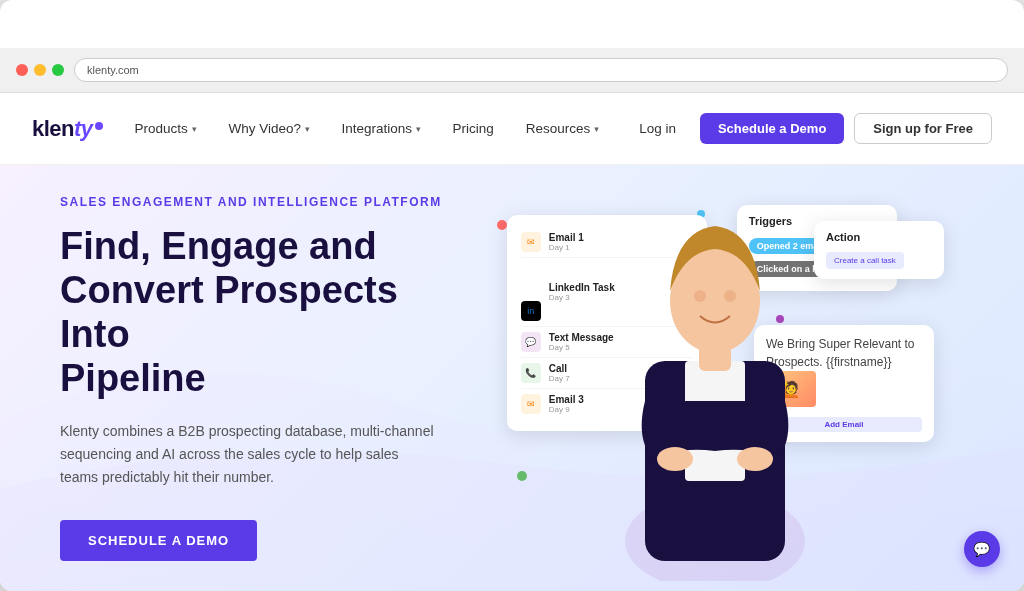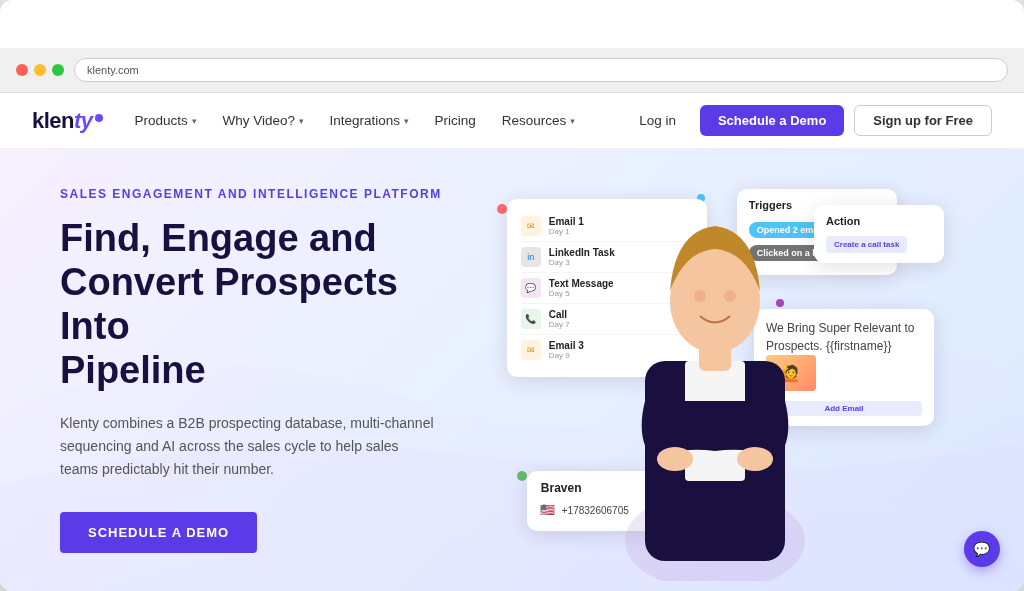--- a/index.html
+++ b/index.html
@@ -55,21 +55,21 @@
       display: flex;
       flex-direction: column;
       background: linear-gradient(135deg, #f8f0ff 0%, #e8f0ff 50%, #dce8ff 100%);
     }
     
     .navbar {
       background: #fff;
       display: flex;
       align-items: center;
       padding: 0 32px;
-      height: 56px;
+      height: 72px;
       border-bottom: 1px solid #f0f0f0;
       flex-shrink: 0;
       gap: 4px;
     }
     .logo {
       display: flex;
       align-items: center;
       margin-right: 16px;
       font-size: 22px;
       font-weight: 700;
@@ -85,21 +85,21 @@
       height: 8px;
       background: #6b48ff;
       border-radius: 50%;
       margin-left: 2px;
       align-self: flex-start;
       margin-top: 6px;
     }
     .nav-items {
       display: flex;
       align-items: flex-start;
-      gap: 2px;
+      gap: 8px;
       flex: 1;
     }
     .nav-item {
       padding: 6px 12px;
       font-size: 13.5px;
       color: #333;
       cursor: pointer;
       border-radius: 6px;
       display: flex;
       align-items: center;
@@ -233,21 +233,21 @@
       width: 20px;
       height: 20px;
       border-radius: 4px;
       display: flex;
       align-items: center;
       justify-content: center;
       font-size: 9px;
       flex-shrink: 0;
     }
     .seq-icon.email { background: #fff3e0; color: #f57c00; }
-    .seq-icon.linkedin { background: #e5e5e5; color: #1976d2; }
+    .seq-icon.linkedin { background: #000000; color: #1976d2; margin-top: 38px; }
     .seq-icon.sms { background: #f3e5f5; color: #7b1fa2; }
     .seq-icon.call { background: #e8f5e9; color: #388e3c; }
     .seq-text { font-size: 10px; font-weight: 600; color: #222; }
     .seq-day { font-size: 8px; color: #999; }
     
     .triggers-card {
       width: 160px;
       padding: 10px 12px;
       top: 10px;
       left: 270px;
@@ -269,21 +269,21 @@
       width: 130px;
       padding: 10px 12px;
       top: 26px;
       right: 20px;
     }
     .action-title { font-size: 11px; font-weight: 700; color: #222; margin-bottom: 6px; }
     .action-btn {
       background: #e8eafe;
       color: #5b3be7;
       font-size: 8px;
-      font-weight: 700;
+      font-weight: 400;
       padding: 4px 8px;
       border-radius: 4px;
       display: inline-block;
     }
     
     .email-card {
       width: 180px;
       padding: 10px 12px;
       right: 30px;
       top: 130px;
@@ -544,32 +544,20 @@
 
               <path d="M85,115 Q100,128 115,115" stroke="#c07040" stroke-width="2" fill="none"></path>
 
               <path d="M30,200 Q20,240 40,260 Q60,245 100,250 Q140,245 160,260 Q180,240 170,200" fill="#1a1040"></path>
 
               <ellipse cx="60" cy="258" rx="18" ry="12" fill="#f5c5a0"></ellipse>
               <ellipse cx="140" cy="258" rx="18" ry="12" fill="#f5c5a0"></ellipse>
             </svg>
           </div>
 
-          <div class="card contact-card">
-            <div class="contact-name">Braven</div>
-            <div class="contact-phone">
-              <span class="flag">🇺🇸</span>
-              <span style="font-size:10px;color:#444;">+17832606705</span>
-              <div class="contact-actions">
-                <div class="contact-btn cb-gray">⏸</div>
-                <div class="contact-btn cb-gray">🎤</div>
-                <div class="contact-btn cb-green">📞</div>
-              </div>
-            </div>
-          </div>
 
         </div>
       </div>
 
       <div class="chat-bubble">
         <span>💬</span>
       </div>
     </div>
   </div>
 </div>

